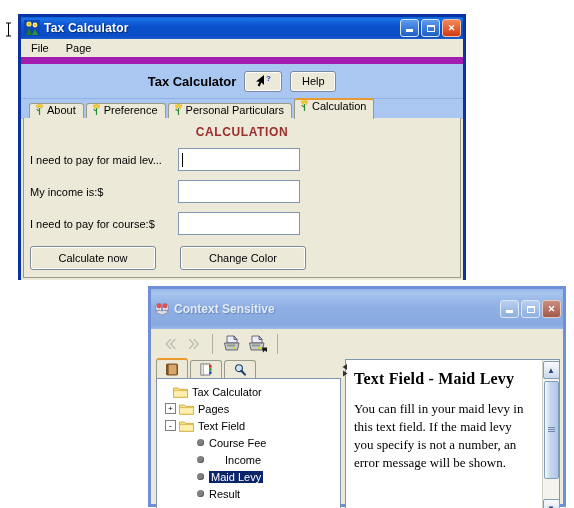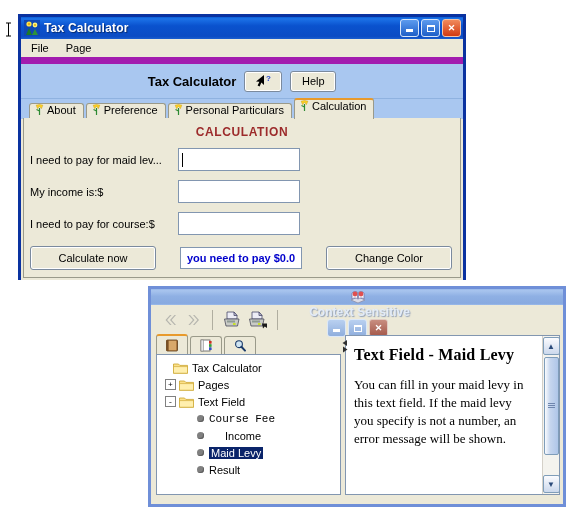--- a/index.html
+++ b/index.html
@@ -7,23 +7,23 @@
        font-family:"Liberation Sans",sans-serif;font-size:11px;color:#000;}
 
   
   .win{position:absolute;box-sizing:border-box;}
   .win-frame{border:3px solid #0A32A0;background:#ECE9D8;}
   .win-frame-inactive{border:3px solid #6F8FD8;background:#ECE9D8;}
 
   .titlebar{height:22px;display:flex;align-items:center;
      background:linear-gradient(to bottom,#0A5FD6 0%,#1C72E8 8%,#0A52CE 40%,#0B4CC4 88%,#1B5FD0 100%);
      padding:0 2px 0 3px;}
-  .titlebar-inactive{height:16px;display:flex;align-items:center;
+  .titlebar-inactive{height:40px;display:flex;align-items:center;
      background:linear-gradient(to bottom,#96B7E8 0%,#A8C4EE 10%,#8FB0E4 45%,#88AAE0 90%,#9CBBEA 100%);
-     padding:0 2px 0 3px;flex-direction:column;}
+     padding:0 2px 0 3px;}
   .title-text{color:#fff;font-weight:bold;font-size:12px;margin-left:4px;
      text-shadow:1px 1px 1px rgba(0,0,0,.45);letter-spacing:.2px;white-space:nowrap;}
   .title-text-inactive{color:#E2EBF8;font-weight:bold;font-size:12px;margin-left:4px;
      text-shadow:1px 1px 1px rgba(60,90,150,.5);white-space:nowrap;}
   .title-spacer{flex:1;}
   .tbtns{display:flex;gap:2px;align-items:center;}
   .tbtn{width:17px;height:16px;border:1px solid #D6E5FA;border-radius:3px;
         display:flex;align-items:center;justify-content:center;
         background:linear-gradient(to bottom,#5C9BEE,#1E5FC8);
         color:#fff;font-size:9px;font-weight:bold;line-height:1;}
@@ -227,21 +227,20 @@
         <span class="tf"></span>
       </div>
 
       <div class="form-row">
         <span class="form-label">I need to pay for course:$</span>
         <span class="tf"></span>
       </div>
 
       <div class="btn-row">
         <span class="xp-btn wide-btn">Calculate now</span>
-        <span class="result">you need to pay $0.0</span>
         <span class="xp-btn wide-btn btn-right">Change Color</span>
       </div>
     </div>
   </div>
 </div>
 
 <div class="win win-frame-inactive" id="helpwin">
 
   <div class="titlebar-inactive">
     <span style="width:16px;height:16px;display:inline-block;">
@@ -363,21 +362,21 @@
           <span class="tog">-</span>
           <span class="folder">
             <svg width="15" height="12" viewBox="0 0 15 12">
                 <path d="M.5 2 L5.5 2 L6.8 3.4 L14.5 3.4 L14.5 11.2 L.5 11.2Z" fill="#FBE08A" stroke="#C9A22A" stroke-width=".8"></path>
                 <path d="M.5 4.6 L14.5 4.6 L14.5 11.2 L.5 11.2Z" fill="#FFEFAE" stroke="#C9A22A" stroke-width=".6"></path>
               </svg>
           </span>
           <span>Text Field</span>
         </div>
 
-        <div class="tnode" style="padding-left:36px;font-family:Liberation Mono, monospace;">
+        <div class="tnode" style="padding-left:36px;">
           <span class="bullet"></span>
           <span>Course Fee</span>
         </div>
         <div class="tnode" style="padding-left:36px;gap:16px;">
           <span class="bullet"></span>
           <span>Income</span>
         </div>
         <div class="tnode" style="padding-left:36px;">
           <span class="bullet"></span>
           <span class="sel">Maid Levy</span>

